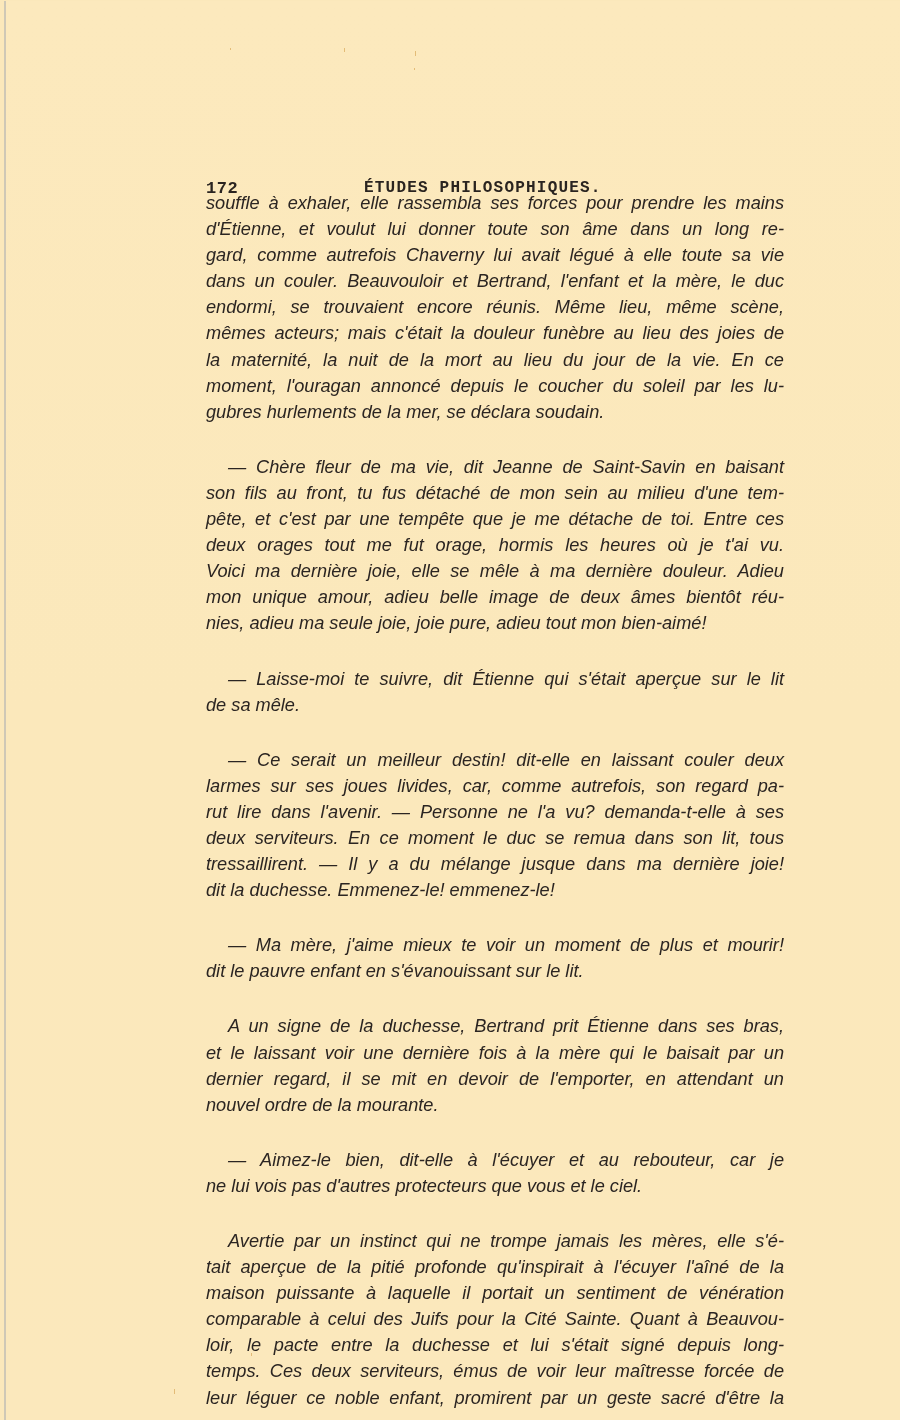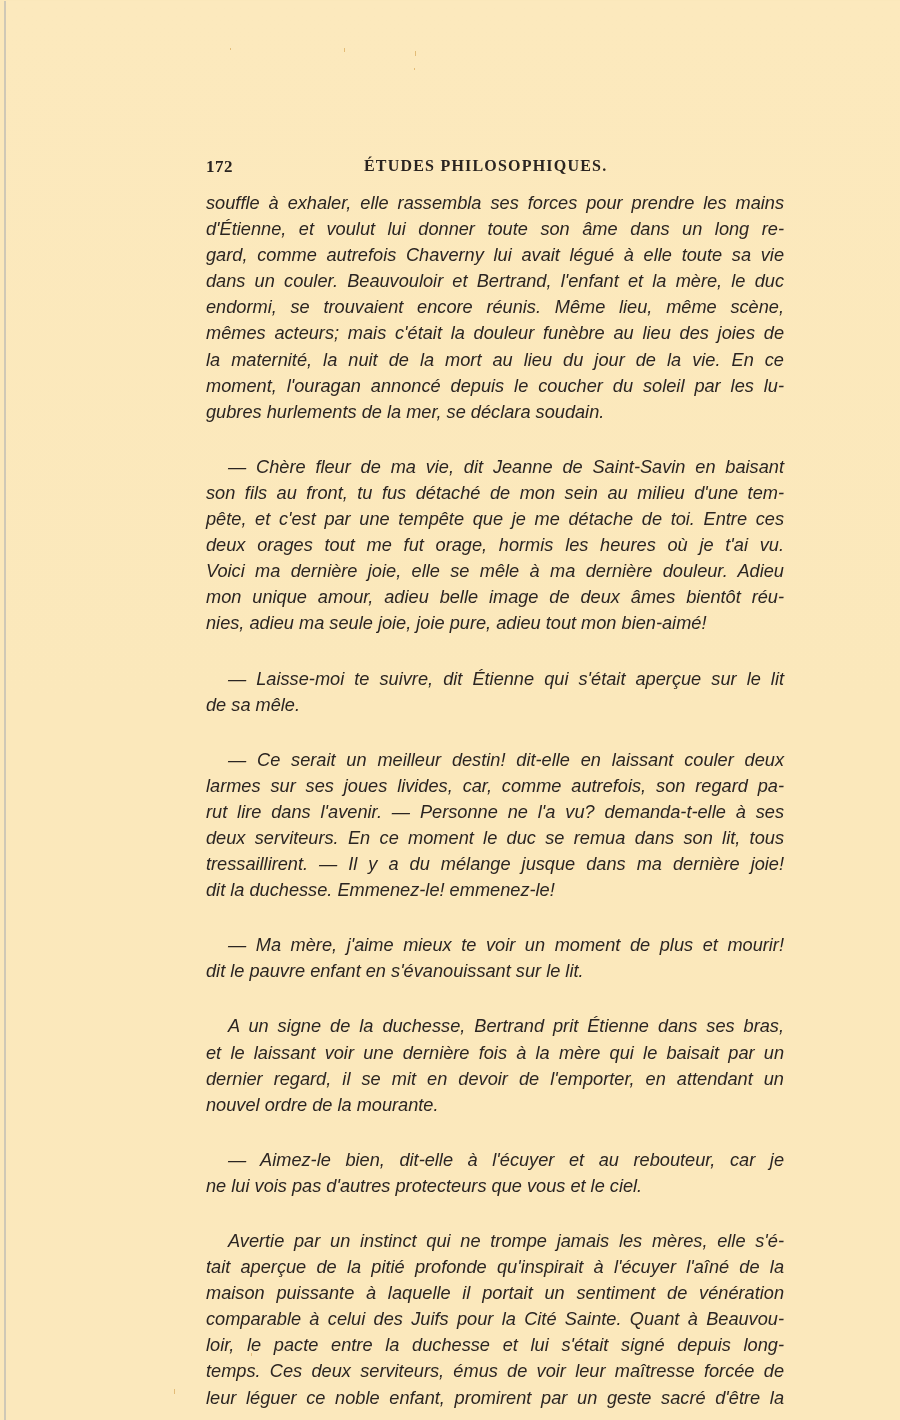--- a/index.html
+++ b/index.html
@@ -8,22 +8,22 @@
     background: #fbe8bb;
     position: relative;
   }
   .page {
     position: absolute; left: 4px; top: 1px; right: 0; bottom: 0;
     background: linear-gradient(180deg, #fce9bd 0%, #fbe8bb 50%, #fbe8bc 100%);
     border-left: 2px solid #cfc8b6;
   }
   .speck { position: absolute; width: 1px; height: 4px; background: #d9a85a; opacity: .7; }
   .running-head {
-    position: absolute; left: 200px; top: 156px; width: 578px; height: 22px;
-    font-family: Liberation Serif, serif; font-weight: bold; color: #2a2420;
+    position: absolute; left: 200px; top: 178px; width: 578px; height: 22px;
+    font-family: Liberation Mono, monospace; font-weight: bold; color: #2a2420;
   }
   .page-number { position: absolute; left: 0; top: 0; font-size: 17px; letter-spacing: 0.5px; }
   .running-title { position: absolute; left: 158px; top: 0; font-size: 16px; letter-spacing: 1.2px; }
   .text-block {
     position: absolute; left: 200px; top: 189px; width: 578px;
     font-family: "Liberation Sans Narrow", "Liberation Sans", sans-serif;
     font-size: 18.2px; line-height: 26.1px; color: #2b2522;
     font-stretch: condensed;
   }
   .line {

